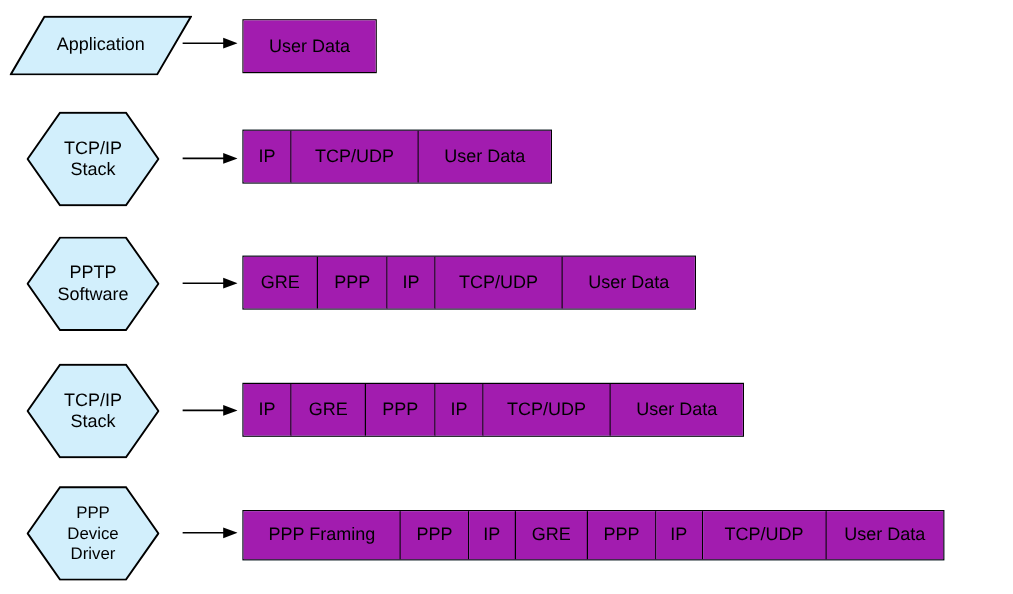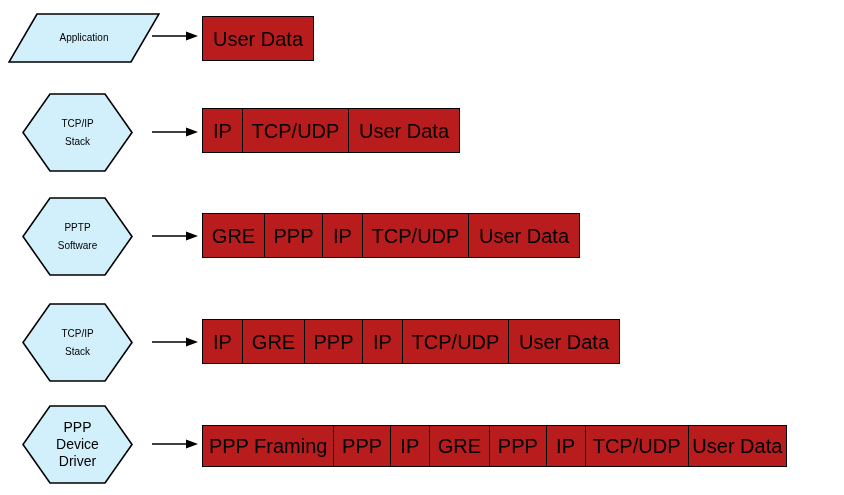--- a/index.html
+++ b/index.html
@@ -12,21 +12,21 @@
     position:relative;
   }
   #diagram{position:absolute;left:0;top:0;width:844px;height:495px;}
   .row{position:absolute;left:0;width:844px;}
 
   
   .stage{
     position:absolute;
     display:flex;align-items:center;justify-content:center;
     text-align:center;
-    font-size:10px;
+    font-size:15px;
     line-height:18px;
     color:#000;
     box-sizing:border-box;
   }
   .stage .label{position:relative;z-index:2;white-space:pre-line;}
   .shape-svg{position:absolute;left:0;top:0;z-index:1;}
 
   
   .arrow{position:absolute;}
 
@@ -34,25 +34,25 @@
   .packet{
     position:absolute;
     display:flex;
     box-sizing:border-box;
     border:1px solid #000000;
     background:#d2effc;
   }
   .field{
     box-sizing:border-box;
     display:flex;align-items:center;justify-content:center;
-    font-size:20px;
+    font-size:15px;
     line-height:16px;
     color:#000;
     border-right:1px solid #000000;
-    background:#b91c1c;
+    background:#a21caf;
     white-space:nowrap;
   }
   .field:last-child{border-right:none;}
 </style>
 </head>
 <body>
 
 <div id="diagram">
 
   <div class="row" style="top:0px;height:90px;">

